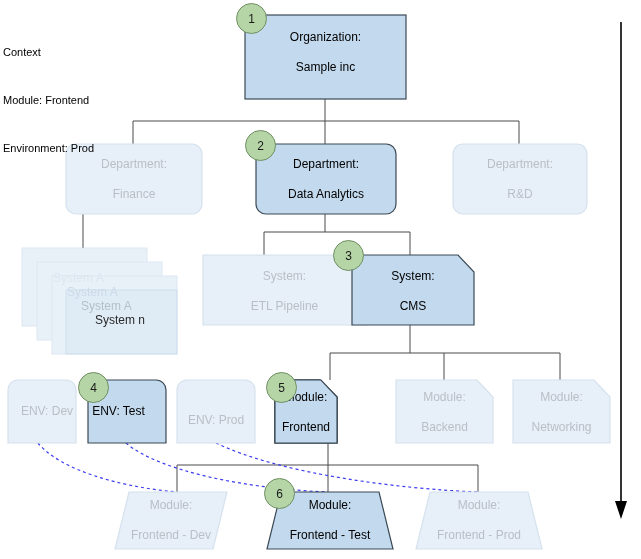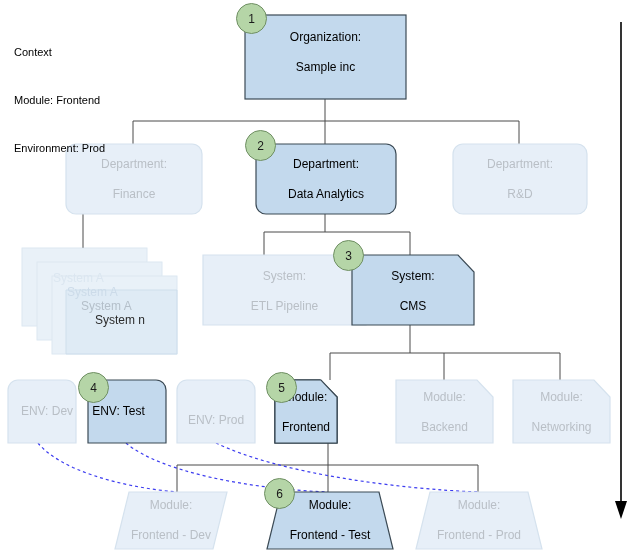--- a/index.html
+++ b/index.html
@@ -1,19 +1,19 @@
 <!DOCTYPE html>
 <html><head>
 <meta charset="utf-8">
 <style>
   html,body{margin:0;padding:0;background:#ffffff;}
   body{width:641px;height:559px;position:relative;overflow:hidden;
        font-family:"Liberation Sans",sans-serif;}
   #canvas{position:absolute;left:0;top:0;width:641px;height:559px;}
-  .ctx{position:absolute;left:14px;top:12px;font-size:11px;color:#000;line-height:16px;white-space:pre;}
+  .ctx{position:absolute;left:3px;top:12px;font-size:11px;color:#000;line-height:16px;white-space:pre;}
   .node{position:absolute;box-sizing:border-box;display:flex;align-items:center;
         justify-content:center;text-align:center;font-size:12px;line-height:15px;}
   .node span{display:block;pointer-events:none;}
   .badge{position:absolute;width:29px;height:29px;border-radius:50%;
          background:#b5d5a7;border:1px solid #6f8f63;color:#1b1b1b;
          font-size:12px;display:flex;align-items:center;justify-content:center;z-index:40;}
   .stacklabel{position:absolute;font-size:12px;white-space:nowrap;}
 </style>
 </head>
 <body>

